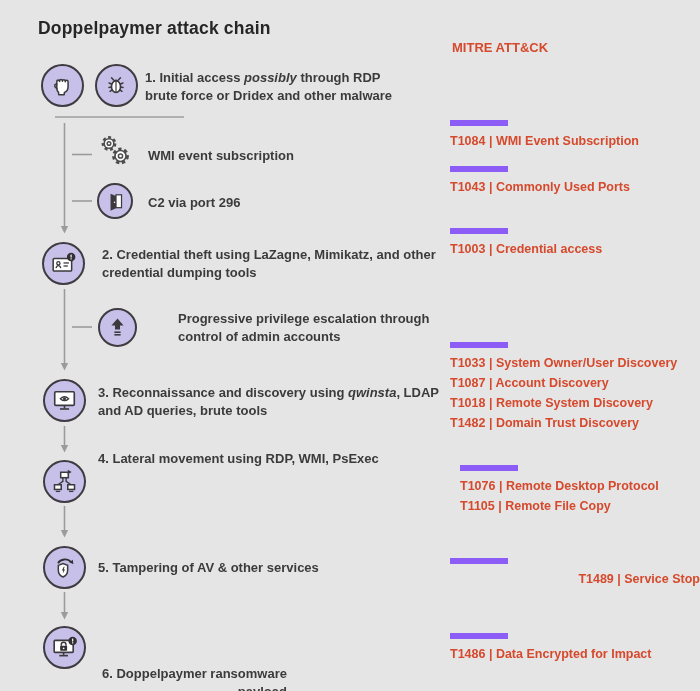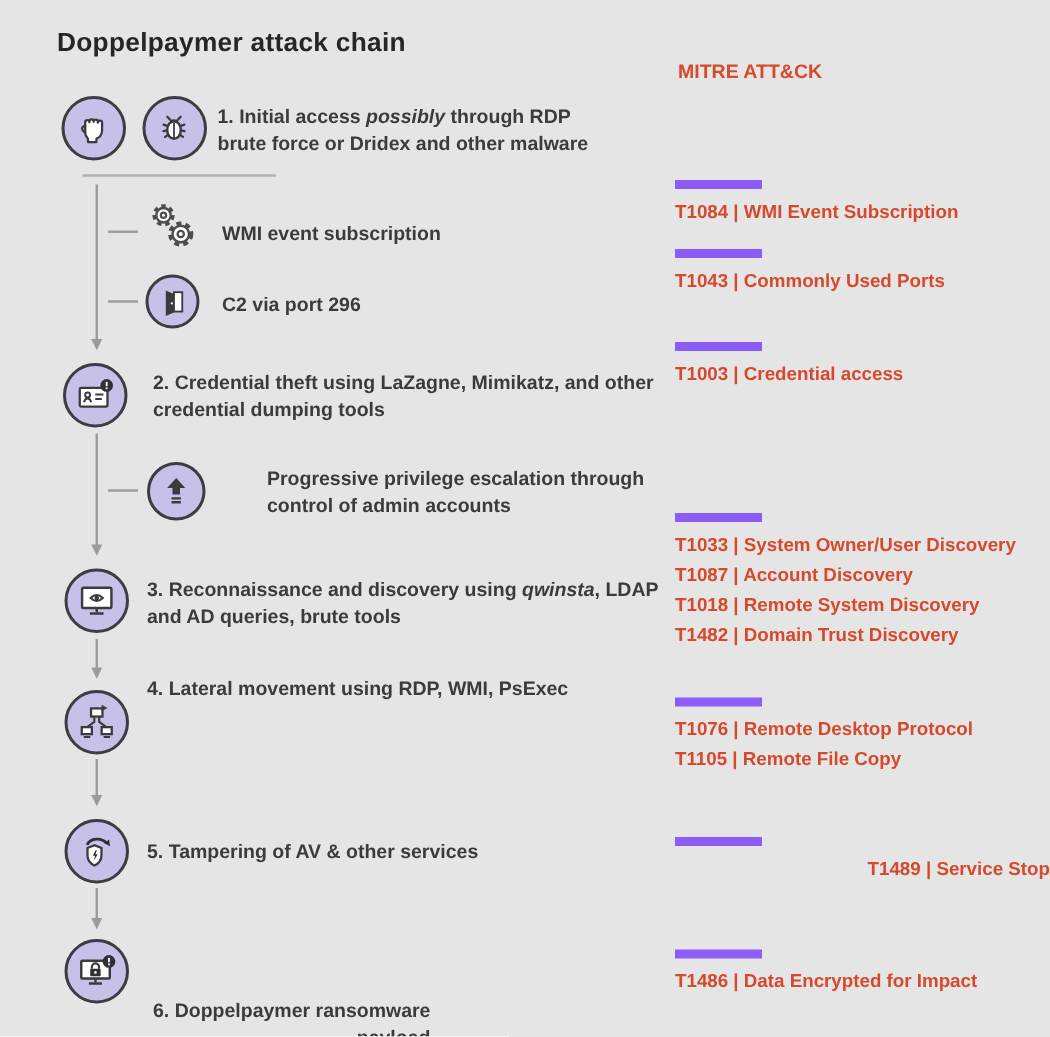--- a/index.html
+++ b/index.html
@@ -15,21 +15,21 @@
   .node.med{width:39px;height:39px;}
   
   .step-text{position:absolute;font-size:13px;font-weight:bold;color:#3b3b3b;line-height:17.5px;white-space:nowrap;}
   .it{font-style:italic;}
   
   .mgroup{position:absolute;left:450px;width:240px;border-top:6px solid #8b5cf6;padding-top:5px;}
   .mgroup .mitem{font-size:12.5px;font-weight:bold;color:#d6492c;line-height:20px;white-space:nowrap;}
   .mgroup{width:58px;}               
   .mgroup .items{width:250px;}
   #mg1{top:120px;} #mg2{top:166px;} #mg3{top:228px;} #mg4{top:342px;}
-  #mg5{top:465px;} #mg6{top:558px;text-align:right;} #mg7{top:633px;}
+  #mg5{top:465px;margin-left:10px;} #mg6{top:558px;text-align:right;} #mg7{top:633px;}
   svg{display:block;}
   #connector-layer{position:absolute;left:0;top:0;pointer-events:none;}
   .gears{position:absolute;left:96px;top:134px;}
 </style>
 </head>
 <body>
 
 <div id="canvas">
 
   <svg id="connector-layer" width="700" height="691" viewBox="0 0 700 691">

